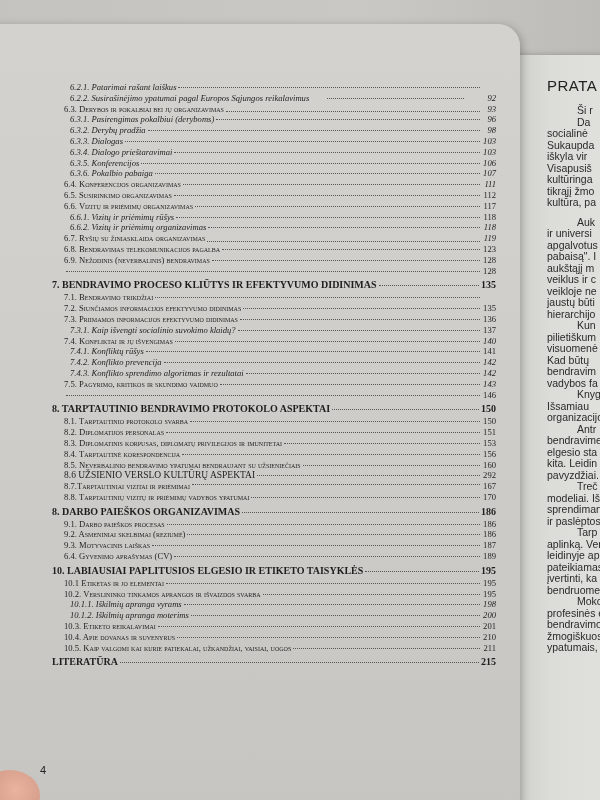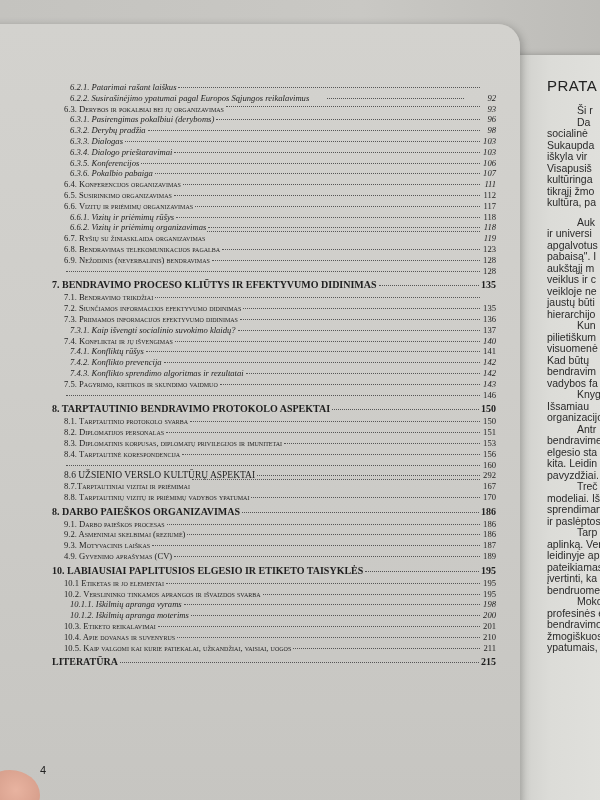--- a/index.html
+++ b/index.html
@@ -131,21 +131,21 @@
         </div>
       </div>
       <div class="toc-row lvl-3">
         <div style="display: flex; align-items: baseline; width: 426px; gap: 16px;">
           <span class="label">6.2.2. Susirašinėjimo ypatumai pagal Europos Sąjungos reikalavimus</span>
           <span class="dots"></span>
           <span class="page it">92</span>
         </div>
       </div>
       <div class="toc-row lvl-2">
-        <div style="display: flex; align-items: center; width: 432px;">
+        <div style="display: flex; align-items: flex-end; width: 432px;">
           <span class="label">6.3. Derybos ir pokalbiai bei jų organizavimas</span>
           <span class="dots"></span>
           <span class="page it">93</span>
         </div>
       </div>
       <div class="toc-row lvl-3">
         <div style="display: flex; align-items: baseline; width: 426px;">
           <span class="label">6.3.1. Pasirengimas pokalbiui (deryboms)</span>
           <span class="dots"></span>
           <span class="page it">96</span>
@@ -215,21 +215,21 @@
         </div>
       </div>
       <div class="toc-row lvl-3">
         <div style="display: flex; align-items: baseline; width: 426px;">
           <span class="label">6.6.2. Vizitų ir priėmimų organizavimas</span>
           <span class="dots"></span>
           <span class="page it">118</span>
         </div>
       </div>
       <div class="toc-row lvl-2">
-        <div style="display: flex; align-items: flex-start; width: 432px;">
+        <div style="display: flex; align-items: flex-end; width: 432px;">
           <span class="label">6.7. Ryšių su žiniasklaida organizavimas</span>
           <span class="dots"></span>
           <span class="page it">119</span>
         </div>
       </div>
       <div class="toc-row lvl-2">
         <div style="display: flex; align-items: baseline; width: 432px;">
           <span class="label">6.8. Bendravimas telekomunikacijos pagalba</span>
           <span class="dots"></span>
           <span class="page">123</span>
@@ -356,33 +356,34 @@
       </div>
       <div class="toc-row lvl-2">
         <div style="display: flex; align-items: baseline; width: 432px;">
           <span class="label">8.4. Tarptautinė korespondencija</span>
           <span class="dots"></span>
           <span class="page">156</span>
         </div>
       </div>
       <div class="toc-row lvl-2">
         <div style="display: flex; align-items: baseline; width: 432px;">
+          <span class="label">8.5. Neverbalinio bendravimo ypatumai bendraujant su užsieniečiais</span>
           <span class="dots"></span>
           <span class="page">160</span>
         </div>
       </div>
       <div class="toc-row lvl-2">
         <div style="display: flex; align-items: baseline; width: 432px;">
           <span class="label" style="font-variant: normal; font-size: 9.5px;">8.6 UŽSIENIO VERSLO KULTŪRŲ ASPEKTAI</span>
           <span class="dots"></span>
           <span class="page">292</span>
         </div>
       </div>
       <div class="toc-row lvl-2">
-        <div style="display: flex; align-items: flex-start; width: 432px;">
+        <div style="display: flex; align-items: center; width: 432px;">
           <span class="label">8.7.Tarptautiniai vizitai ir priėmimai</span>
           <span class="dots"></span>
           <span class="page">167</span>
         </div>
       </div>
       <div class="toc-row lvl-2">
         <div style="display: flex; align-items: baseline; width: 432px;">
           <span class="label">8.8. Tarptautinių vizitų ir priėmimų vadybos ypatumai</span>
           <span class="dots"></span>
           <span class="page">170</span>
@@ -411,21 +412,21 @@
       </div>
       <div class="toc-row lvl-2">
         <div style="display: flex; align-items: baseline; width: 432px;">
           <span class="label">9.3. Motyvacinis laiškas</span>
           <span class="dots"></span>
           <span class="page">187</span>
         </div>
       </div>
       <div class="toc-row lvl-2">
         <div style="display: flex; align-items: baseline; width: 432px;">
-          <span class="label">4.9. Gyvenimo aprašymas (CV)</span>
+          <span class="label">6.4. Gyvenimo aprašymas (CV)</span>
           <span class="dots"></span>
           <span class="page">189</span>
         </div>
       </div>
       <div class="toc-row lvl-1">
         <div style="display: flex; align-items: baseline; width: 444px;">
           <span class="label">10. LABIAUSIAI PAPLITUSIOS ELGESIO IR ETIKETO TAISYKLĖS</span>
           <span class="dots"></span>
           <span class="page b">195</span>
         </div>

